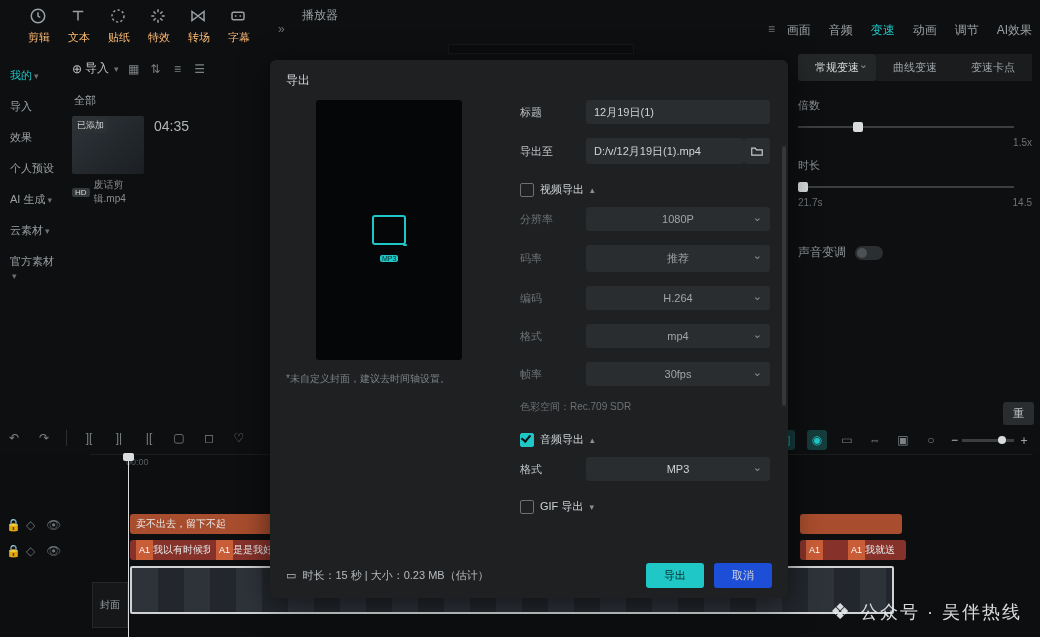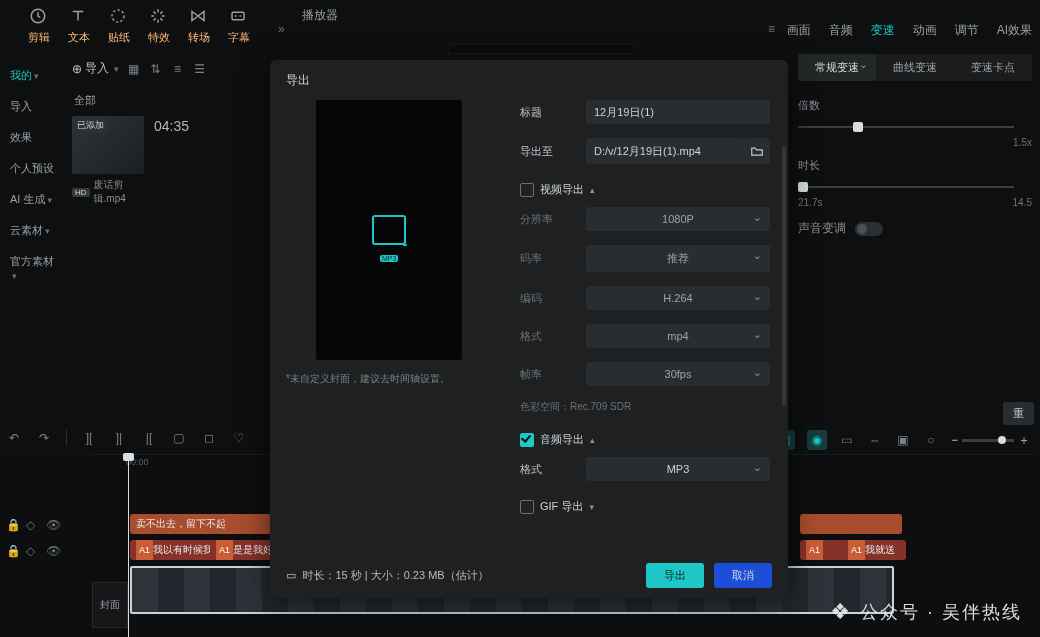--- a/index.html
+++ b/index.html
@@ -15,21 +15,21 @@
 .right-tabs .active{color:#1fc7c7}
 .subtabs{position:absolute;right:8px;top:54px;display:flex;gap:0}
 .subtabs div{width:78px;text-align:center;padding:6px 0;background:#1a1c1d;color:#9aa0a4;font-size:11px;cursor:pointer}
 .subtabs .sel{background:#242728;color:#d6d9db}
 .right-panel{position:absolute;right:8px;top:88px;width:234px;color:#8b9094}
 .rp-label{font-size:11px;margin:10px 0 6px 0}
 .slider{position:relative;height:16px;margin-bottom:2px}
 .track{position:absolute;left:0;right:18px;top:7px;height:2px;background:#3a3e41}
 .thumb{position:absolute;top:3px;width:10px;height:10px;border-radius:2px;background:#d9dcdd}
 .svals{display:flex;justify-content:space-between;font-size:10px;color:#6d7377}
-.rp-sec{margin-top:12px}
+.rp-sec{margin-top:36px}
 .toggle-ghost{display:inline-block;width:28px;height:14px;border-radius:7px;background:#2b2f31;position:relative;margin-left:6px;vertical-align:middle}
 .toggle-ghost:after{content:"";position:absolute;left:2px;top:2px;width:10px;height:10px;border-radius:50%;background:#4b5155}
 .reset-btn{position:absolute;right:6px;top:402px;background:#2a2d2f;color:#c7cbce;font-size:11px;padding:4px 10px;border-radius:3px}
 
 .left-side{position:absolute;left:0;top:0;width:68px;height:420px}
 .side-item{padding:8px 10px;font-size:11px;color:#9aa0a4;cursor:pointer}
 .side-item.diff{color:#1fc7c7}
 .arrow-d{display:inline-block;margin-left:2px;font-size:9px;color:#6a7074}
 
 .lib{position:absolute;left:72px;top:56px;width:196px}

